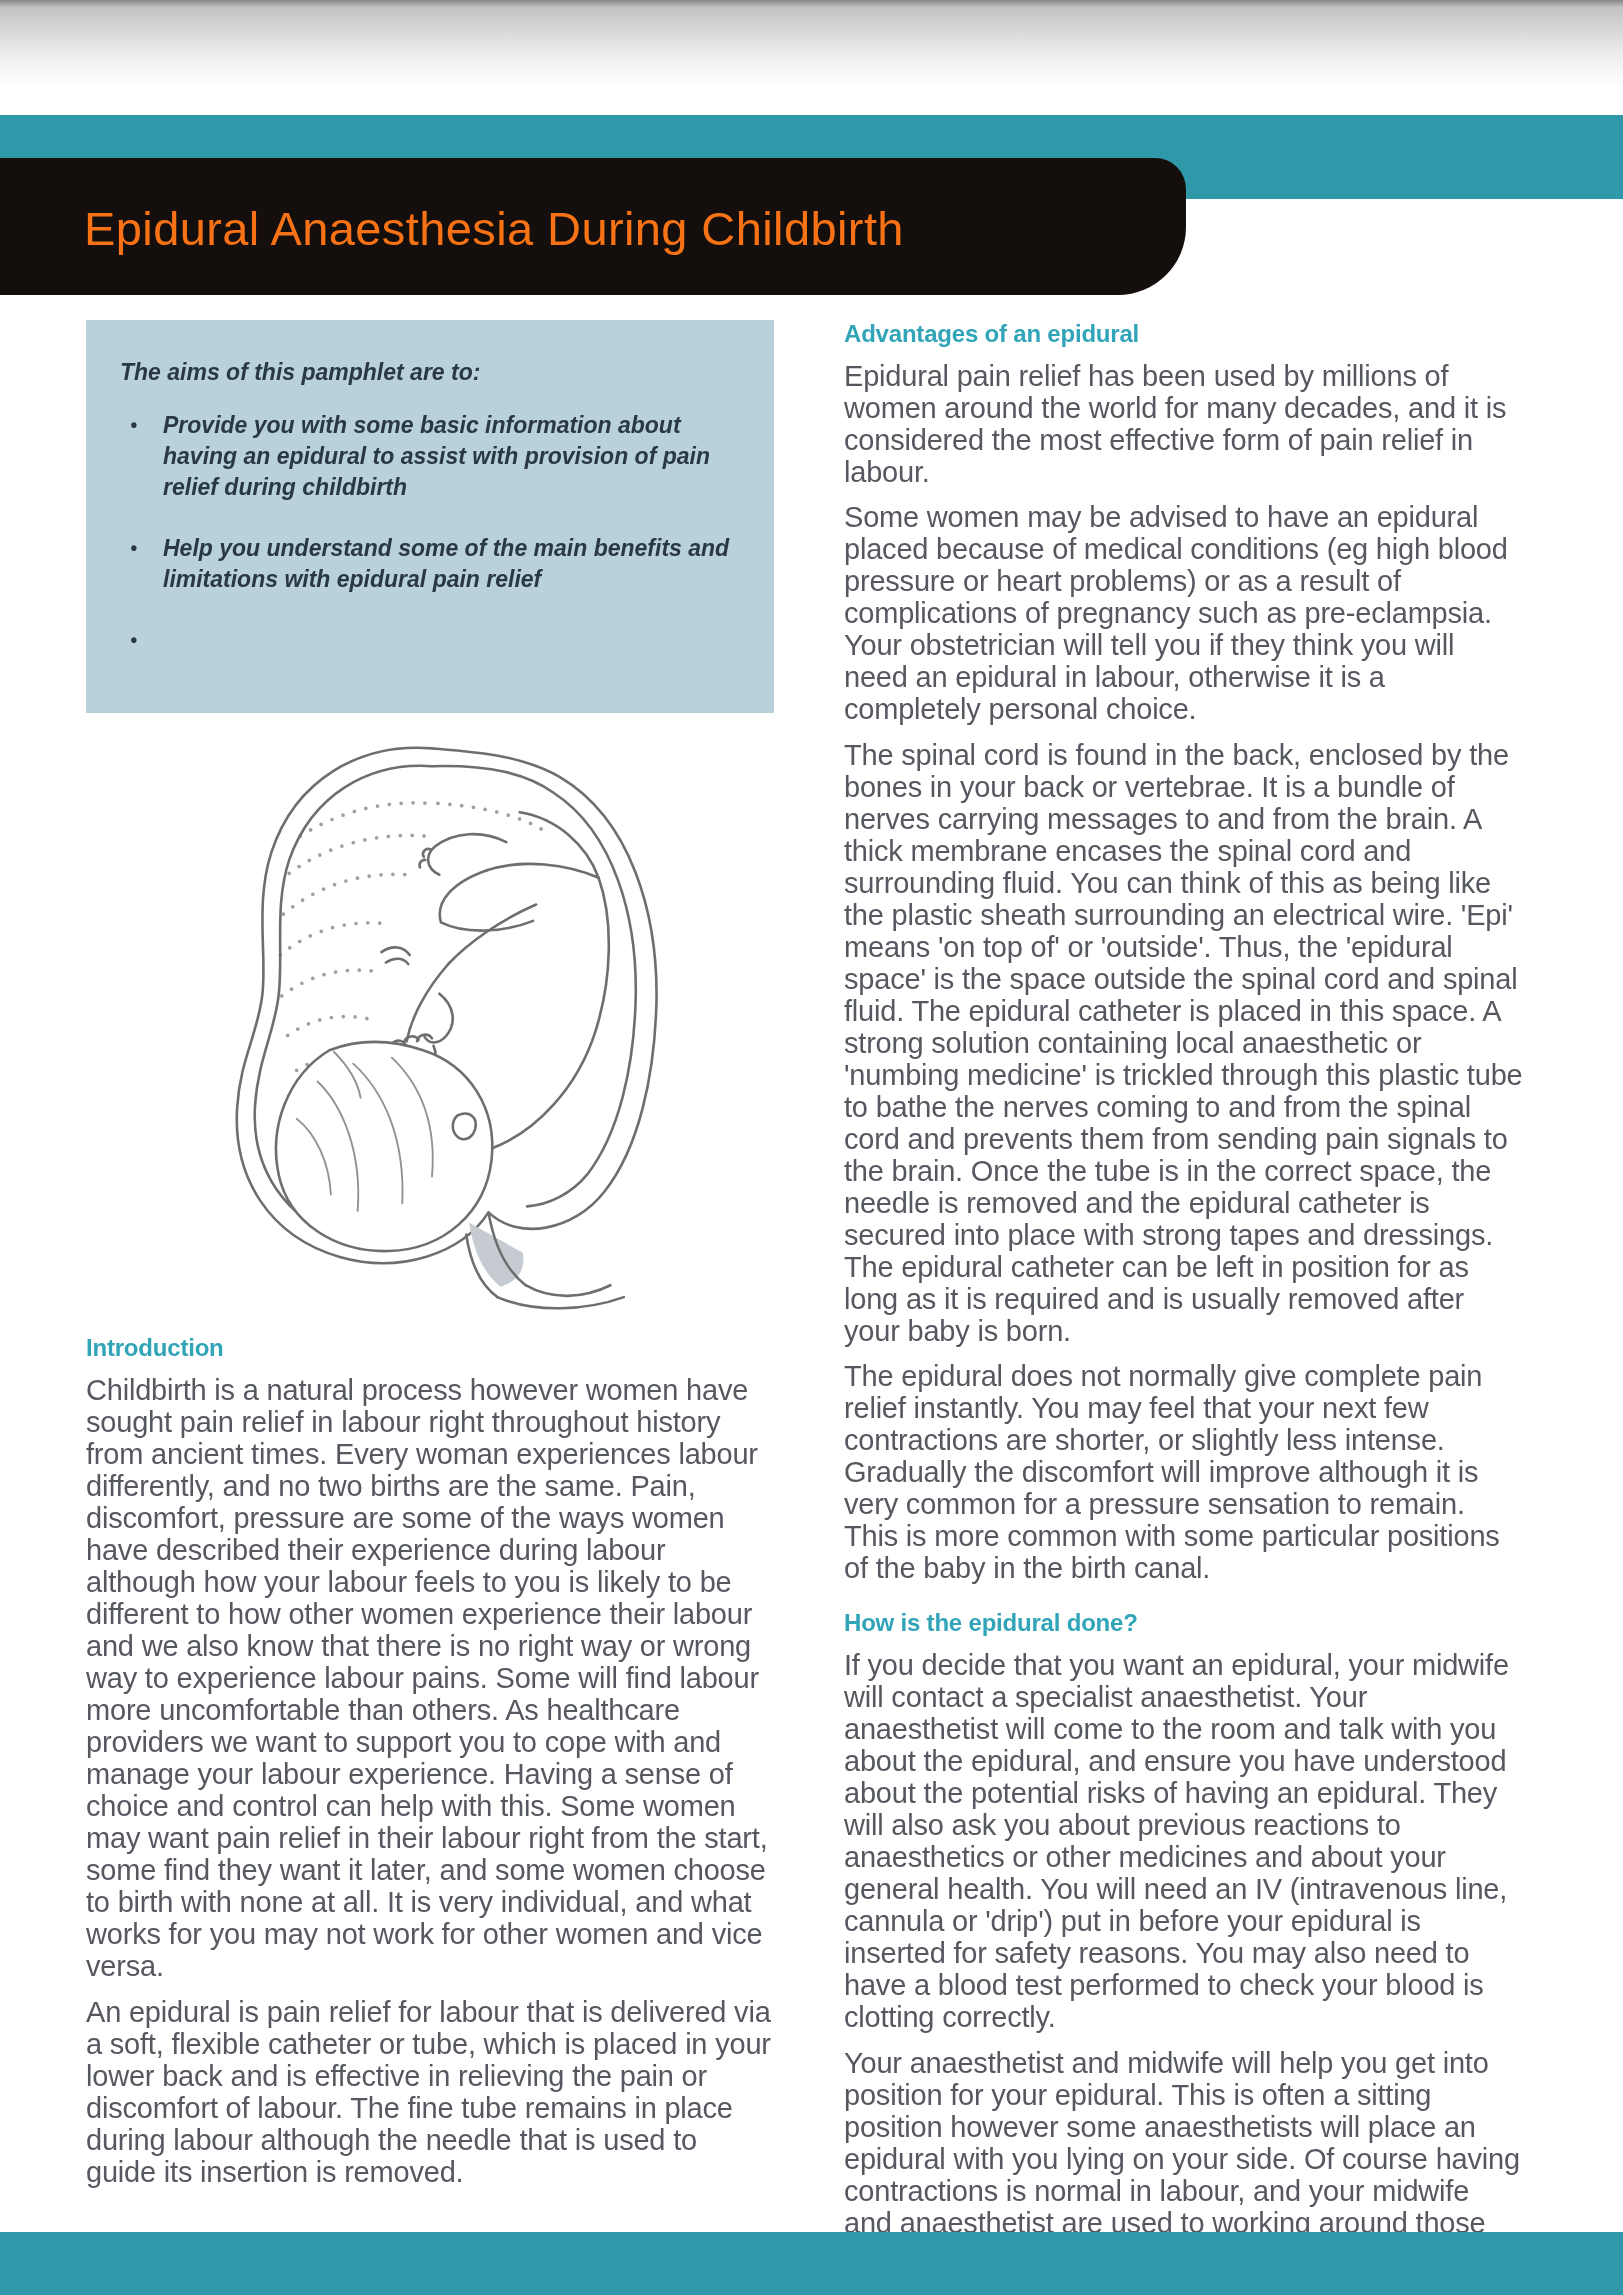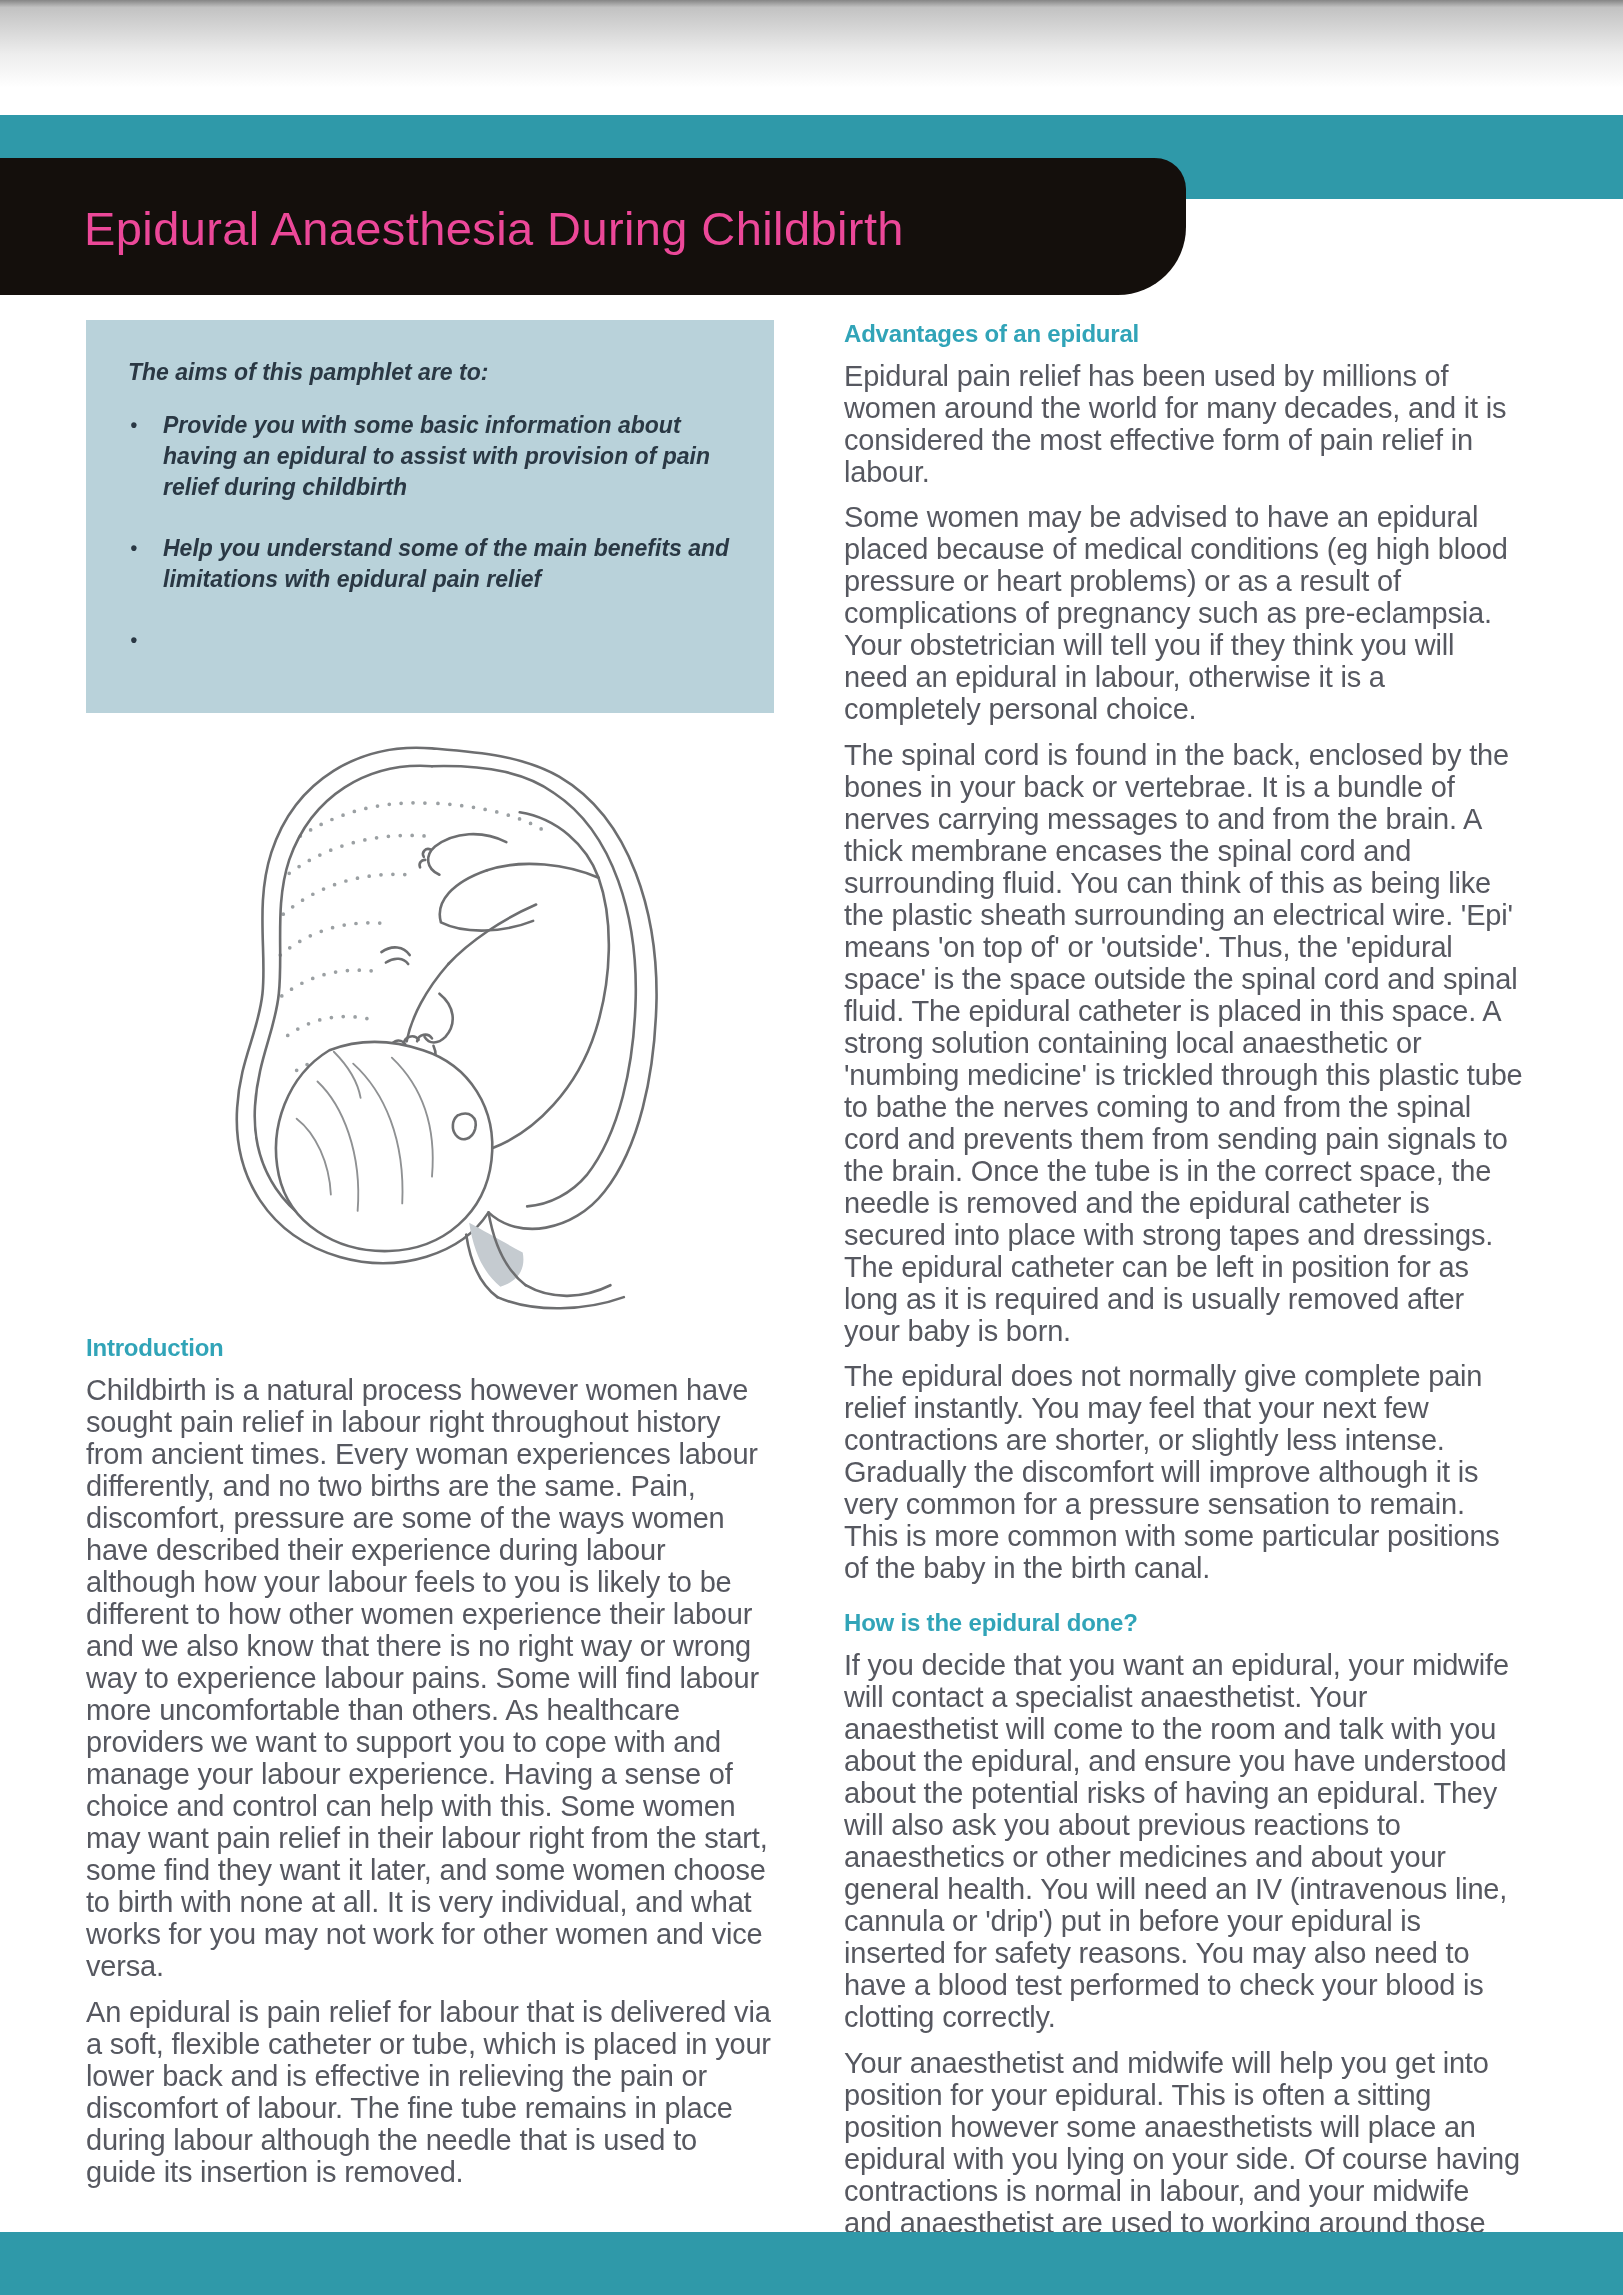--- a/index.html
+++ b/index.html
@@ -26,39 +26,39 @@
   }
   
   .title-banner{
     position:absolute;top:158px;left:0;width:1186px;height:137px;
     background:#140f0c;
     border-radius:0 31px 68px 0;
     z-index:2;
   }
   .title-banner h1{
     margin:0;padding:43px 0 0 84px;
-    color:#ec4899;
+    color:#f97316;
     font-size:47px;font-weight:400;letter-spacing:0.4px;
     white-space:nowrap;
   }
   
   .col{position:absolute;top:320px;}
   .col-left{left:86px;width:688px;}
   .col-right{left:844px;width:680px;}
   
   .aims-box{
     box-sizing:border-box;
     width:688px;min-height:393px;
     background:#b9d2da;
     padding:37px 36px 30px 34px;
     color:#2a3844;
     font-weight:bold;font-style:italic;
     font-size:23px;line-height:31px;
   }
-  .aims-lead{margin:0 0 22px 8px;}
+  .aims-lead{margin:0 0 22px 0;}
   .aims-box ul{list-style:none;margin:0;padding:0;}
   .aims-box li{position:relative;padding-left:43px;margin-bottom:30px;}
   .aims-box li:last-child{margin-bottom:0;}
   .aims-box .bullet{
     position:absolute;left:10.4px;top:0;
     font-style:normal;font-size:19.3px;
   }
   
   .illustration{
     width:521px;height:580px;

